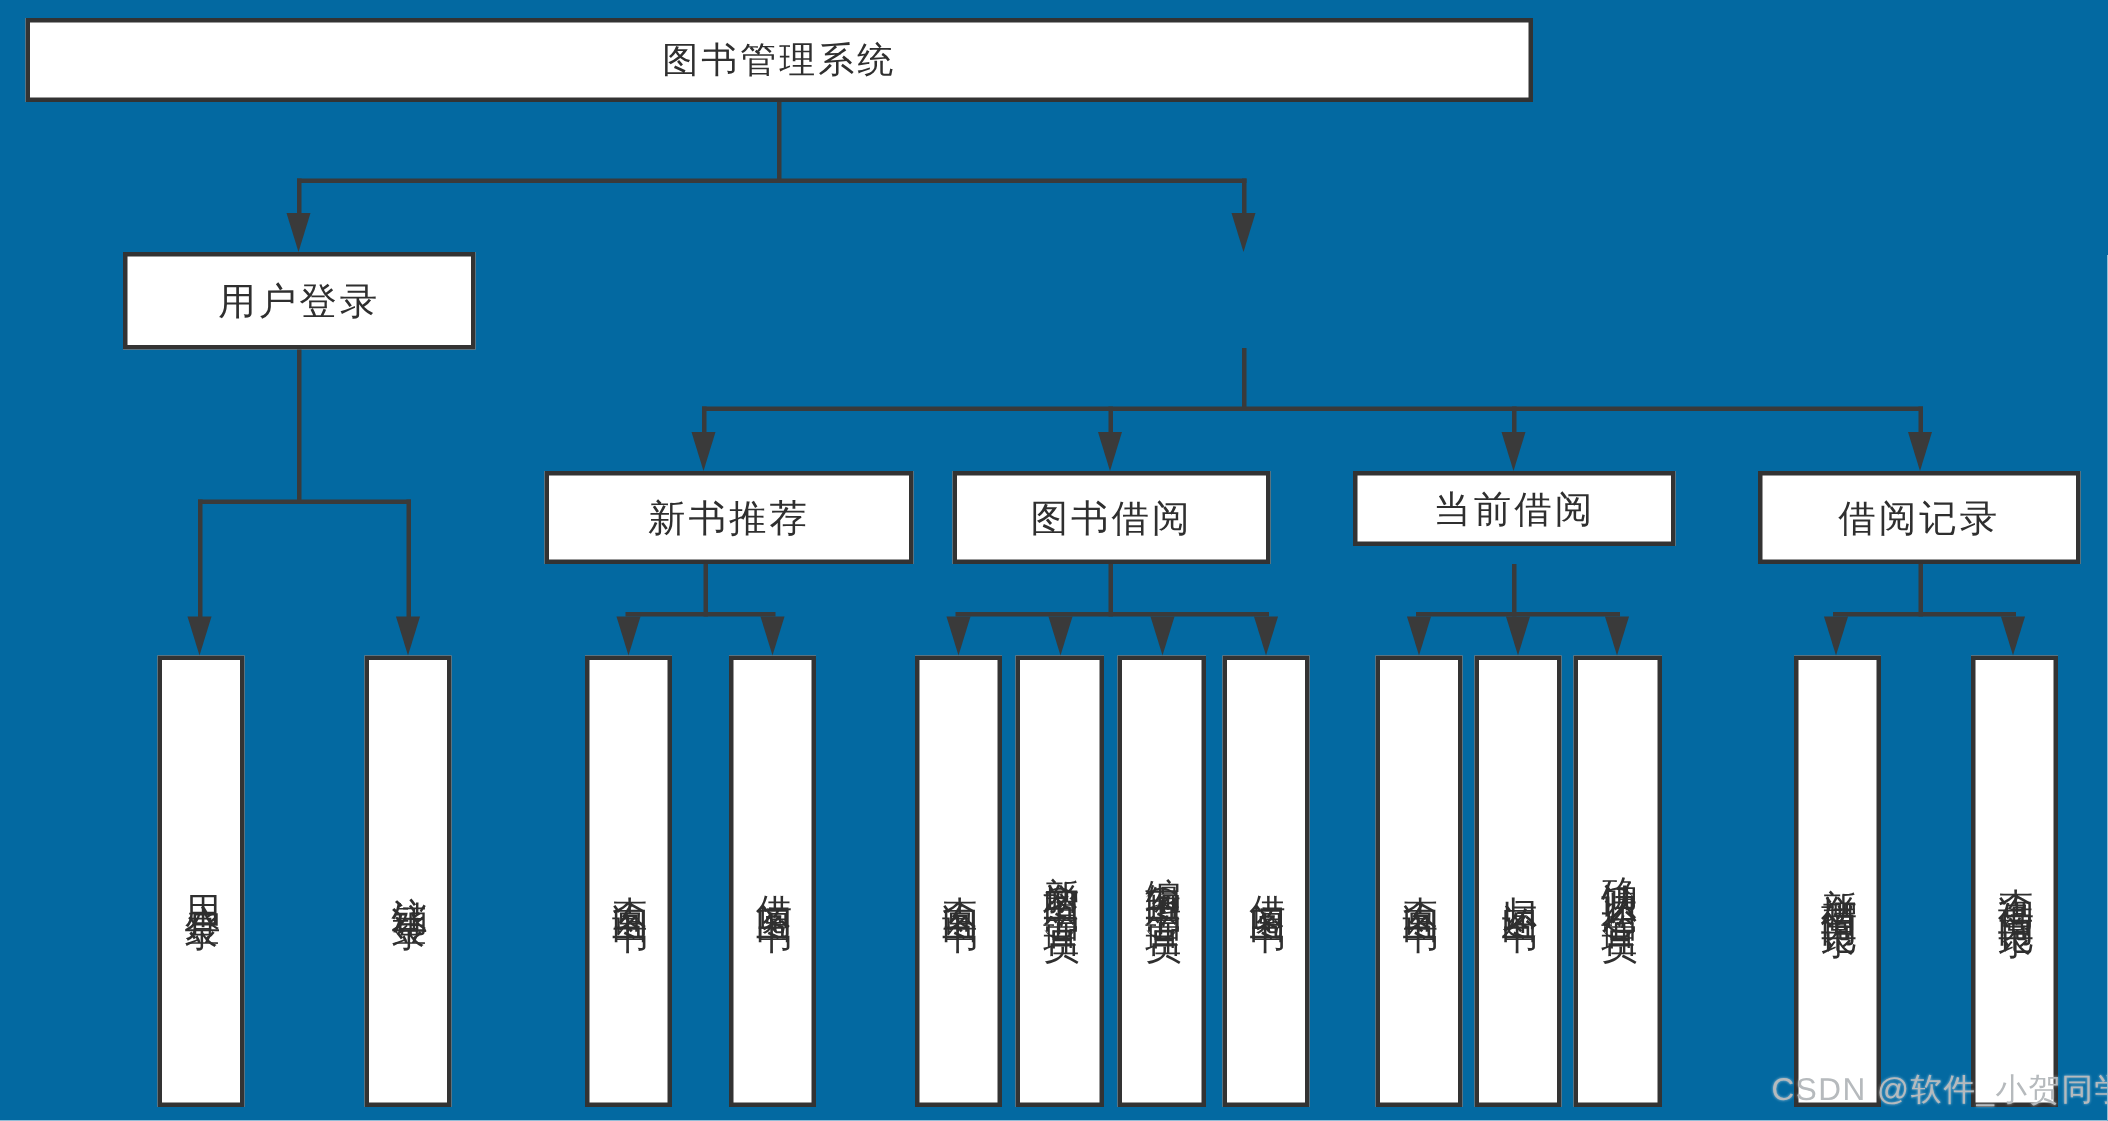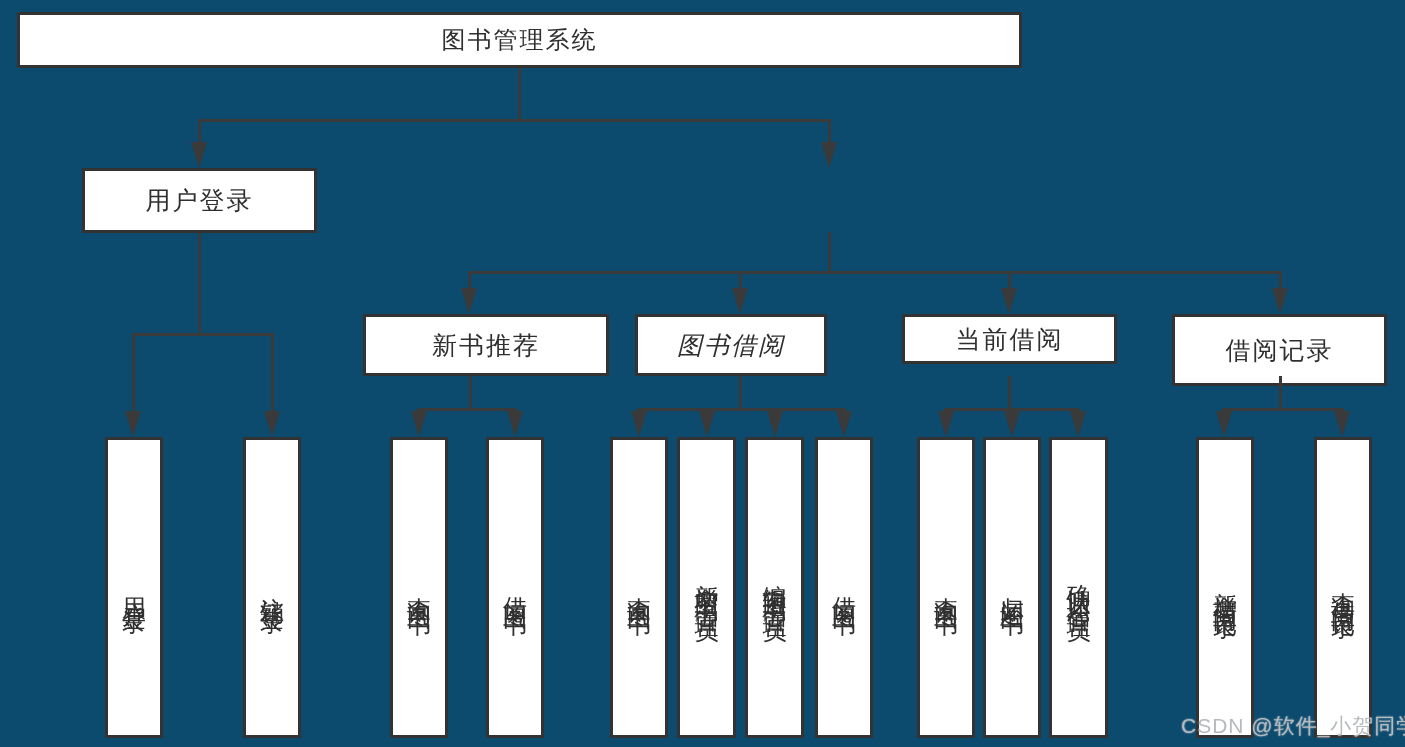--- a/index.html
+++ b/index.html
@@ -3,21 +3,21 @@
 <meta charset="utf-8">
 <style>
   :root{
     --line:#3a3a3a;
     --border:#333333;
     --text:#2f2f2f;
     --wm:#b6babd;
   }
   html,body{margin:0;padding:0;background:#ffffff;}
   body{font-family:"Liberation Sans","DejaVu Sans",sans-serif;}
-  .canvas{position:relative;width:1405px;height:747px;background:#0c4a6e;overflow:hidden;}
+  .canvas{position:relative;width:1405px;height:747px;background:#0369a1;overflow:hidden;}
 
   .box{
     position:absolute;box-sizing:border-box;background:#ffffff;
     border:3px solid var(--border);color:var(--text);
     display:flex;align-items:center;justify-content:center;
   }
   .hbox{font-size:25px;letter-spacing:2px;white-space:nowrap;}
   .root-box{font-size:24px;}
   .vbox{width:58px;top:437px;height:301px;}
   .vtext{
@@ -42,25 +42,25 @@
 
 <div class="canvas">
 
   <div class="box hbox root-box" style="left:17px;top:12px;width:1005px;height:56px;">图书管理系统</div>
 
   <div class="box hbox" style="left:82px;top:168px;width:235px;height:65px;">用户登录</div>
 
 
   <div class="box hbox" style="left:363px;top:314px;width:246px;height:62px;">新书推荐</div>
 
-  <div class="box hbox" style="left:635px;top:314px;width:192px;height:62px;font-style:italic;">图书借阅</div>
+  <div class="box hbox" style="left:635px;top:314px;width:212px;height:62px;">图书借阅</div>
 
   <div class="box hbox" style="left:902px;top:314px;width:215px;height:50px;">当前借阅</div>
 
-  <div class="box hbox" style="left:1172px;top:314px;width:215px;height:72px;text-align:right;">借阅记录</div>
+  <div class="box hbox" style="left:1172px;top:314px;width:215px;height:62px;text-align:right;">借阅记录</div>
 
   <div class="box vbox" style="left:105px;">
     <span class="vtext">用户登录</span>
   </div>
   <div class="box vbox" style="left:243px;">
     <span class="vtext">注销登录</span>
   </div>
 
   <div class="box vbox" style="left:390px;">
     <span class="vtext">查询图书</span>

